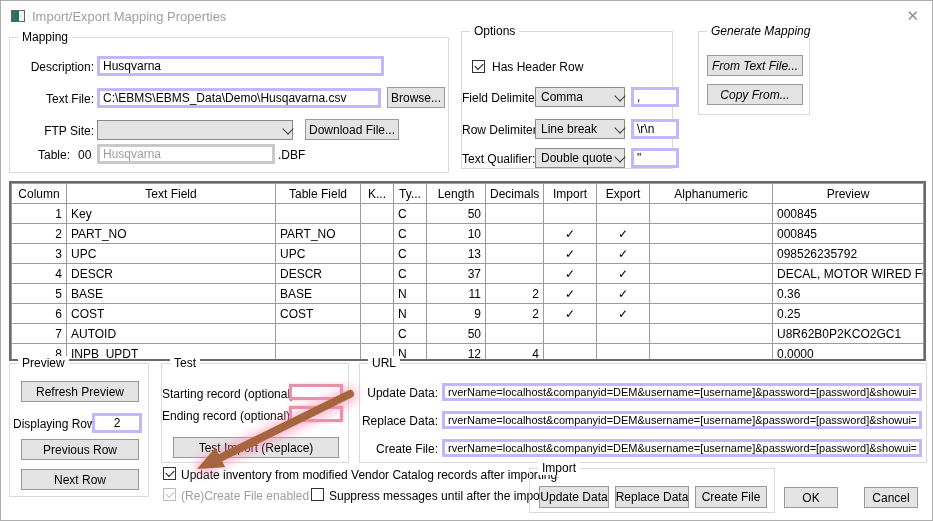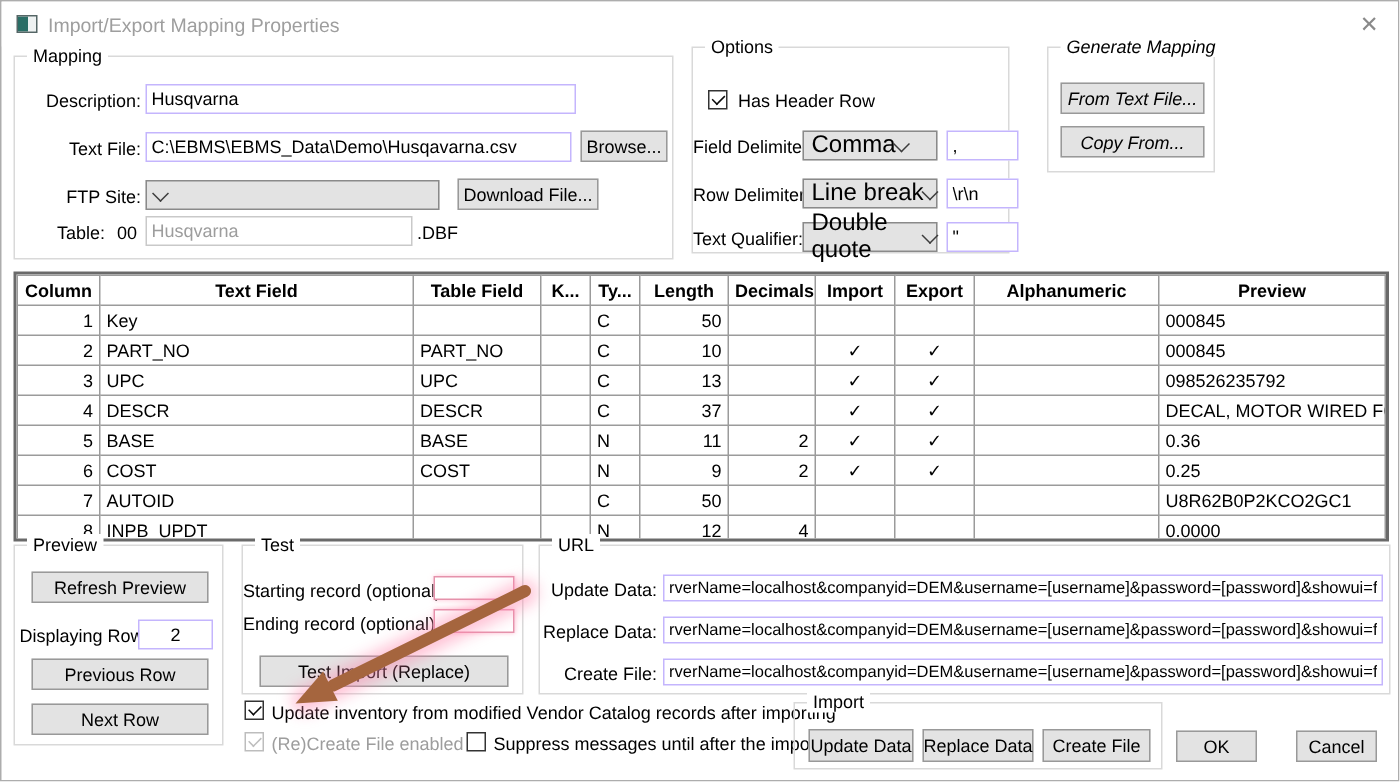--- a/index.html
+++ b/index.html
@@ -12,40 +12,40 @@
             background:linear-gradient(to right,var(--c-app-icon-teal) 0 55%,#eef2f2 55% 100%);box-sizing:border-box;}
   .title-text{position:absolute;left:31px;top:8px;font-size:13px;color:var(--c-title-text);white-space:nowrap;}
   .close-x{position:absolute;right:13px;top:6px;font-size:15px;color:#8a8a8a;cursor:default;}
   
   .group{position:absolute;border:1px solid #d9d9d9;box-sizing:border-box;}
   .legend{position:absolute;top:-8px;left:8px;background:#fff;padding:0 4px;font-size:12px;white-space:nowrap;}
   
   .lbl{position:absolute;font-size:12px;white-space:nowrap;box-sizing:border-box;}
   .btn{position:absolute;background:#e3e3e3;border:1px solid #999;display:flex;align-items:center;
        justify-content:center;font-size:12px;box-sizing:border-box;white-space:nowrap;cursor:default;}
-  .tb{position:absolute;background:#fff;border:1px solid #c4b5fd;font:12px "Liberation Sans",sans-serif;
+  .tb{position:absolute;background:#fff;border:3px solid #c4b5fd;font:12px "Liberation Sans",sans-serif;
       padding:0 3px;box-sizing:border-box;outline:none;}
   .tb.dim{border-color:#c9c9c9;color:var(--c-disabled-text);}
   .tb.hl{border-color:var(--c-test-highlight);box-shadow:0 0 3px rgba(255,140,175,.55);}
   .tb.small{font-size:11px;}
   .combo{position:absolute;background:#e3e3e3;border:1px solid #8a8a8a;display:flex;align-items:center;
-         justify-content:flex-start;padding:0 0 0 5px;font-size:16px;box-sizing:border-box;cursor:default;}
+         justify-content:space-between;padding:0 0 0 5px;font-size:12px;box-sizing:border-box;cursor:default;}
   .chevron{width:7px;height:7px;border-right:1.4px solid #3c3c3c;border-bottom:1.4px solid #3c3c3c;
            transform:rotate(45deg);margin-top:-3px;flex:none;}
   .cb{position:absolute;width:13px;height:13px;background:#fff;border:1px solid #333;box-sizing:border-box;}
   .cb.checked::after{content:"";position:absolute;left:2px;top:2px;width:7px;height:4px;
        border-left:1.6px solid #0b0b0b;border-bottom:1.6px solid #0b0b0b;transform:rotate(-45deg);}
   .cb.disabled{border-color:#bdbdbd;}
   .cb.disabled::after{border-color:#bdbdbd;}
   .dimtext{color:var(--c-disabled-text);}
   
   .grid-wrap{position:absolute;left:8px;top:180px;width:917px;height:180px;border:2px solid #6a6a6a;
              background:#fff;box-sizing:border-box;overflow:hidden;}
   table.grid{border-collapse:collapse;table-layout:fixed;width:100%;font-size:12px;}
-  table.grid th{font-weight:bold;height:19px;border:1px solid #9b9b9b;padding:0 4px;
+  table.grid th{font-weight:normal;height:19px;border:1px solid #9b9b9b;padding:0 4px;
                 white-space:nowrap;overflow:hidden;background:#fff;}
   table.grid td{height:19px;border:1px solid #9b9b9b;padding:0 4px;white-space:nowrap;overflow:hidden;}
   table.grid .al-r{text-align:right;} table.grid .al-c{text-align:center;} table.grid .al-l{text-align:left;}
   
   .arrow-overlay{position:absolute;left:0;top:0;width:933px;height:521px;pointer-events:none;z-index:50;}
 </style>
 </head>
 <body>
 
 <div class="dialog">

